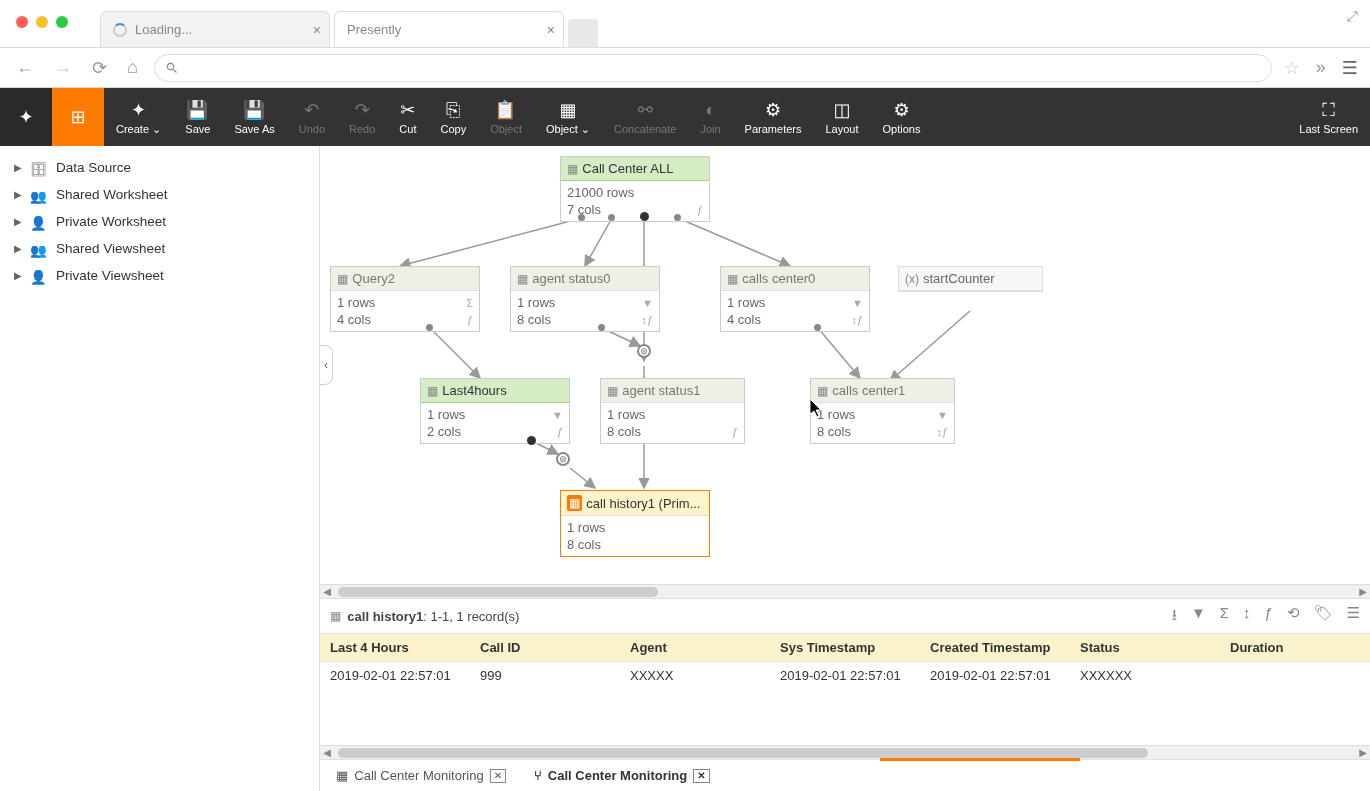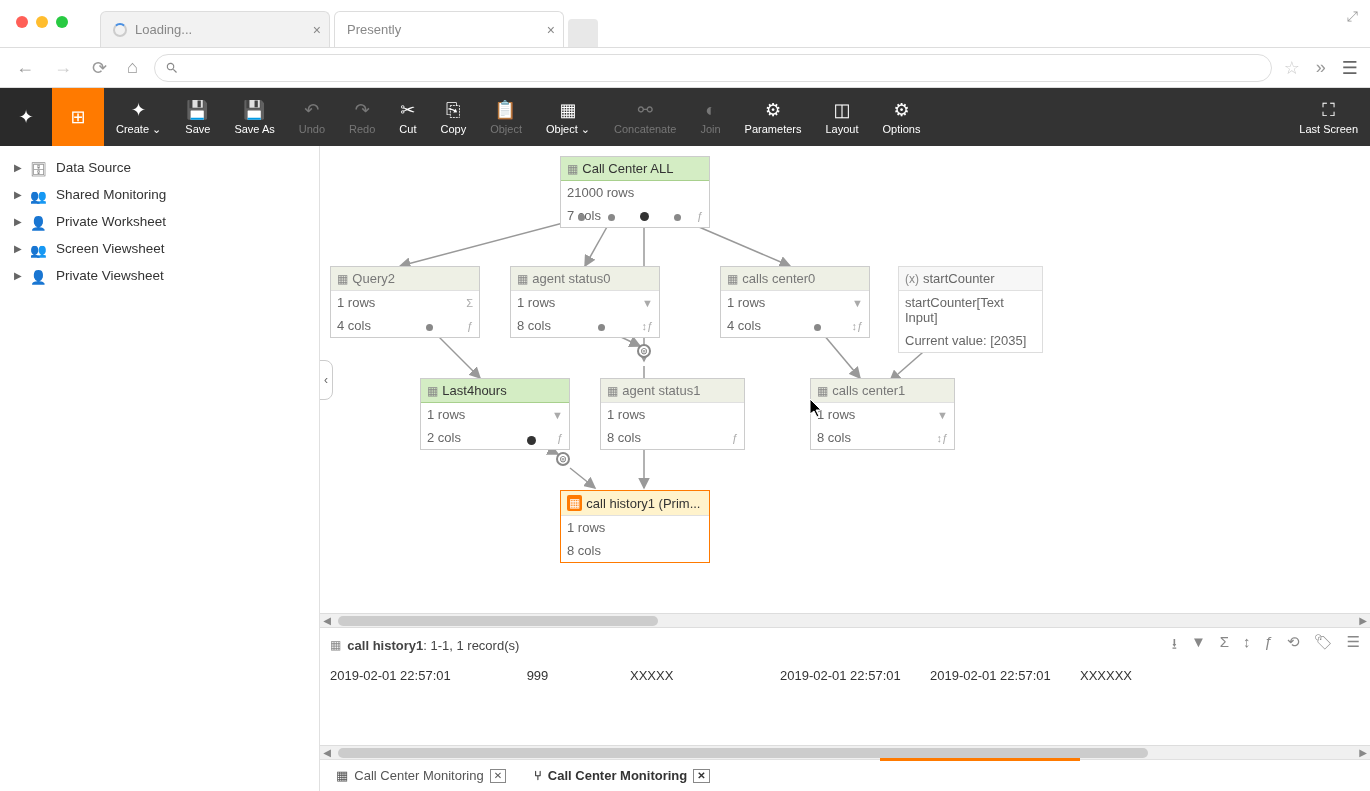--- a/index.html
+++ b/index.html
@@ -46,21 +46,21 @@
 .collapse-handle { position:absolute; left:-1px; top:50%; transform:translateY(-50%); width:14px; height:40px; background:#fff; border:1px solid #ccc; border-radius:0 8px 8px 0; display:flex; align-items:center; justify-content:center; font-size:12px; color:#666; }
 
 
 .node { position:absolute; width:150px; border:1px solid #ccc; background:#fff; font-size:13px; color:#666; }
 .node.green .node-head { background:#d4edc4; color:#333; border-color:#a8d08d; }
 .node.pale .node-head { background:#eef0e5; color:#777; }
 .node.sel { border-color:#ff7a00; }
 .node.sel .node-head { background:#fff3cc; color:#333; }
 .node-head { padding:4px 6px; display:flex; align-items:center; gap:4px; border-bottom:1px solid #e0e0e0; }
 .node-head.orange-ico .hico { background:#ff7a00; color:#fff; padding:1px 2px; border-radius:2px; }
-.node-body { padding:4px 6px; display:flex; flex-direction:column; gap:8px; }
+.node-body { padding:4px 6px; display:flex; flex-direction:column; gap:2px; }
 .node-row { display:flex; justify-content:space-between; align-items:center; }
 .node-row .sym { color:#aaa; font-size:11px; }
 .hico { font-size:12px; color:#888; }
 .dot { width:7px; height:7px; background:#888; border-radius:50%; position:absolute; }
 .ring { width:14px; height:14px; border:2px solid #888; border-radius:50%; position:absolute; display:flex; align-items:center; justify-content:center; font-size:9px; color:#666; background:#fff;}
 
 svg.edges { position:absolute; top:0; left:0; width:100%; height:100%; pointer-events:none; }
 
 
 .hscroll { height:14px; background:#f0f0f0; display:flex; align-items:center; position:relative; border-top:1px solid #ddd;}
@@ -68,21 +68,21 @@
 .hscroll .arrow { width:14px; text-align:center; color:#888; font-size:10px;}
 
 
 .detail { background:#fff; border-top:1px solid #ddd; }
 .detail-head { height:34px; display:flex; align-items:center; padding:0 10px; font-size:13px; color:#444; }
 .detail-head .bold { font-weight:600; }
 .detail-head .tools { margin-left:auto; display:flex; gap:14px; color:#888; font-size:15px; }
 .grid-head { display:flex; background:#fcf3cc; font-size:13px; font-weight:600; color:#333; border-top:1px solid #e0e0e0; border-bottom:1px solid #e0e0e0; }
 .grid-head > div, .grid-row > div { padding:6px 10px; }
 .grid-row { display:flex; font-size:13px; color:#333; }
-.c1{width:150px;} .c2{width:150px; text-align:center;} .c3{width:150px;} .c4{width:150px;} .c5{width:150px;} .c6{width:150px;} .c7{width:150px;}
+.c1{width:150px;} .c2{width:150px; text-align:left;} .c3{width:150px;} .c4{width:150px;} .c5{width:150px;} .c6{width:150px;} .c7{width:150px;}
 .grid-row .c2{padding-right:25px;}
 
 
 .bottom-tabs { height:32px; display:flex; align-items:center; padding:0 10px; gap:16px; font-size:13px; color:#555; background:#fff; border-top:1px solid #e0e0e0; position:relative;}
 .btab { display:flex; align-items:center; gap:6px; padding:4px 6px; }
 .btab.active { font-weight:600; color:#333;}
 .btab .x { border:1px solid #888; font-size:10px; padding:0 3px; line-height:12px; }
 .orange-under { position:absolute; top:-2px; left:560px; width:200px; height:3px; background:#ff7a00; }
 
 .cursor-ptr { position:absolute; pointer-events:none; }
@@ -199,31 +199,31 @@
 <div class="content">
   <div class="sidebar">
     <div class="tree-item">
         <span class="caret">▶</span>
         <span class="folder-ico">🗄</span>
         <span>Data Source</span>
       </div>
     <div class="tree-item">
         <span class="caret">▶</span>
         <span class="folder-ico">👥</span>
-        <span>Shared Monitoring</span>
+        <span>Shared Worksheet</span>
       </div>
     <div class="tree-item">
         <span class="caret">▶</span>
         <span class="folder-ico">👤</span>
         <span>Private Worksheet</span>
       </div>
     <div class="tree-item">
         <span class="caret">▶</span>
         <span class="folder-ico">👥</span>
-        <span>Screen Viewsheet</span>
+        <span>Shared Viewsheet</span>
       </div>
     <div class="tree-item">
         <span class="caret">▶</span>
         <span class="folder-ico">👤</span>
         <span>Private Viewsheet</span>
       </div>
   </div>
 
   <div class="canvas-wrap">
     <div class="canvas">
@@ -317,28 +317,20 @@
               <span class="sym">↕ƒ</span>
             </div>
         </div>
       </div>
 
       <div class="node" style="left:578px;top:120px;width:145px;border-color:#ddd">
         <div class="node-head" style="background:#f7f7f7">
             <span class="hico">(x)</span>
             <span>startCounter</span>
           </div>
-        <div class="node-body">
-          <div class="node-row">
-              <span>startCounter[Text Input]</span>
-            </div>
-          <div class="node-row">
-              <span>Current value: [2035]</span>
-            </div>
-        </div>
       </div>
 
       <div class="dot" style="left:106px;top:178px"></div>
       <div class="dot" style="left:278px;top:178px"></div>
       <div class="dot" style="left:494px;top:178px"></div>
       <div class="ring" style="left:317px;top:198px">⊜</div>
 
       <div class="node green" style="left:100px;top:232px">
         <div class="node-head">
             <span class="hico">▦</span>
@@ -427,20 +419,29 @@
           <span>⭳</span>
           <span>▼</span>
           <span>Σ</span>
           <span>↕</span>
           <span>ƒ</span>
           <span>⟲</span>
           <span>🏷</span>
           <span>☰</span>
         </div>
       </div>
+      <div class="grid-head">
+        <div class="c1">Last 4 Hours</div>
+        <div class="c2" style="text-align:left">Call ID</div>
+        <div class="c3">Agent</div>
+        <div class="c4">Sys Timestamp</div>
+        <div class="c5">Created Timestamp</div>
+        <div class="c6">Status</div>
+        <div class="c7">Duration</div>
+      </div>
       <div class="grid-row">
         <div class="c1">2019-02-01 22:57:01</div>
         <div class="c2">999</div>
         <div class="c3">XXXXX</div>
         <div class="c4">2019-02-01 22:57:01</div>
         <div class="c5">2019-02-01 22:57:01</div>
         <div class="c6">XXXXXX</div>
         <div class="c7"></div>
       </div>
       <div style="height:56px"></div>

